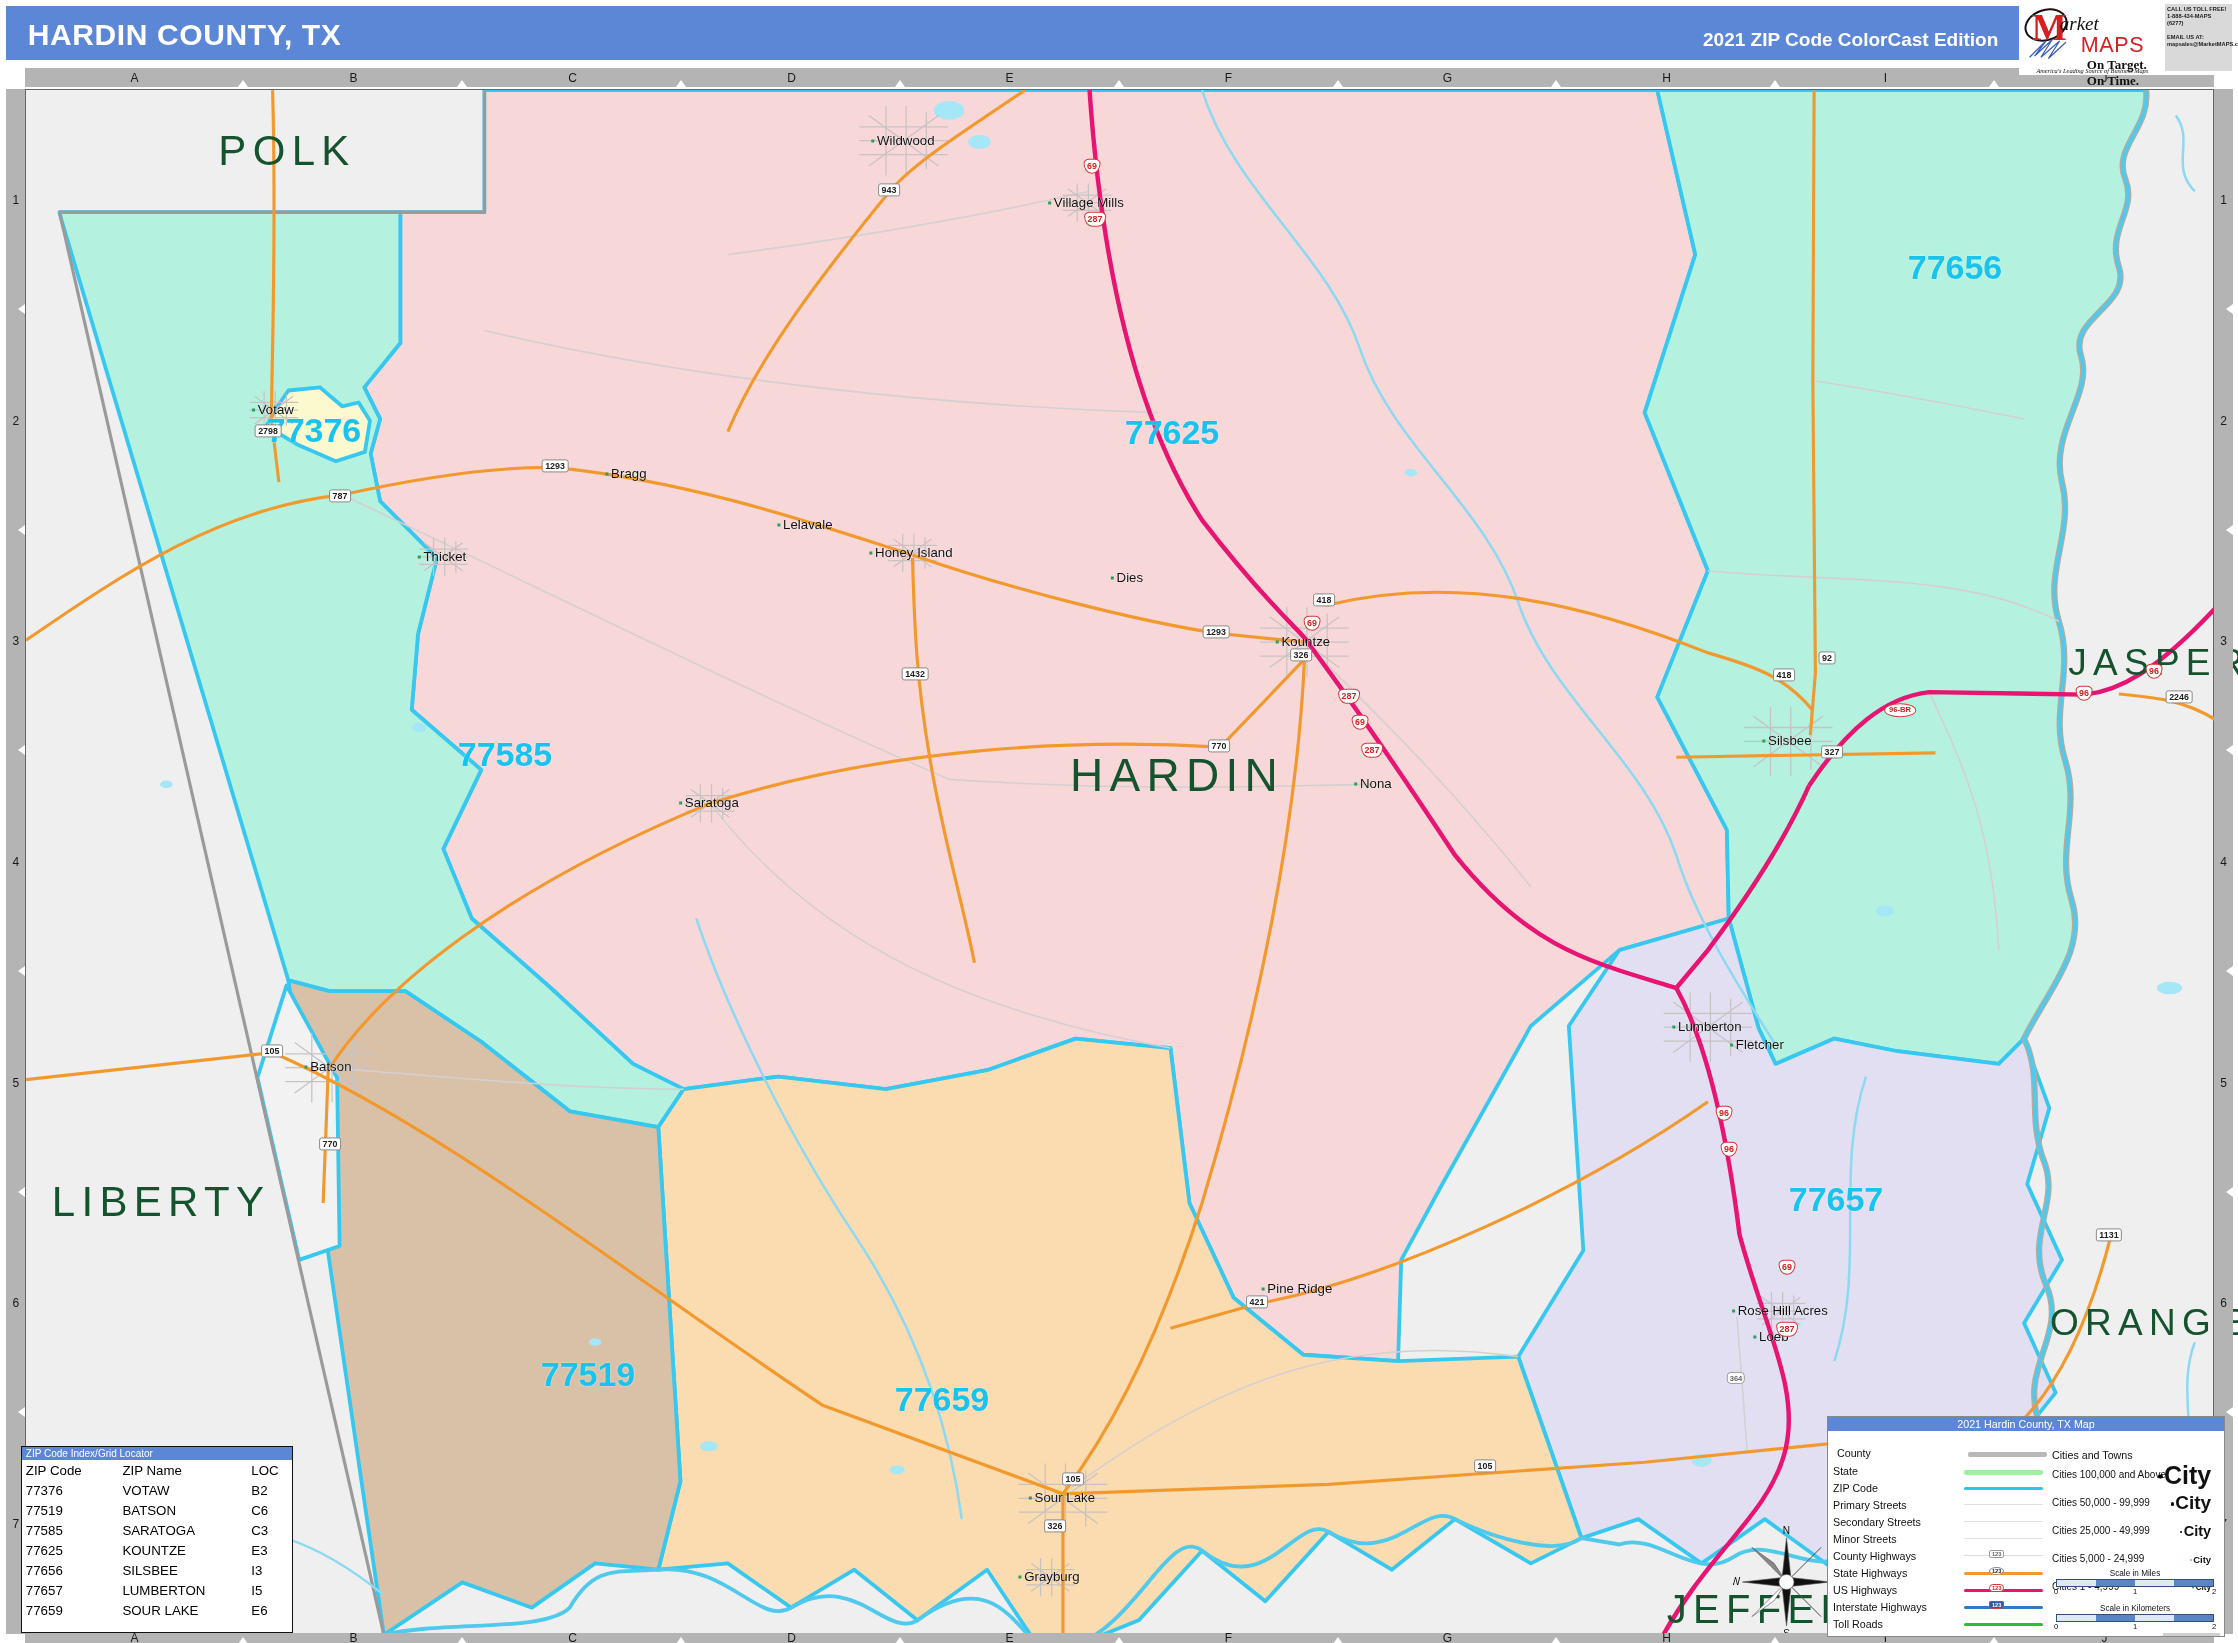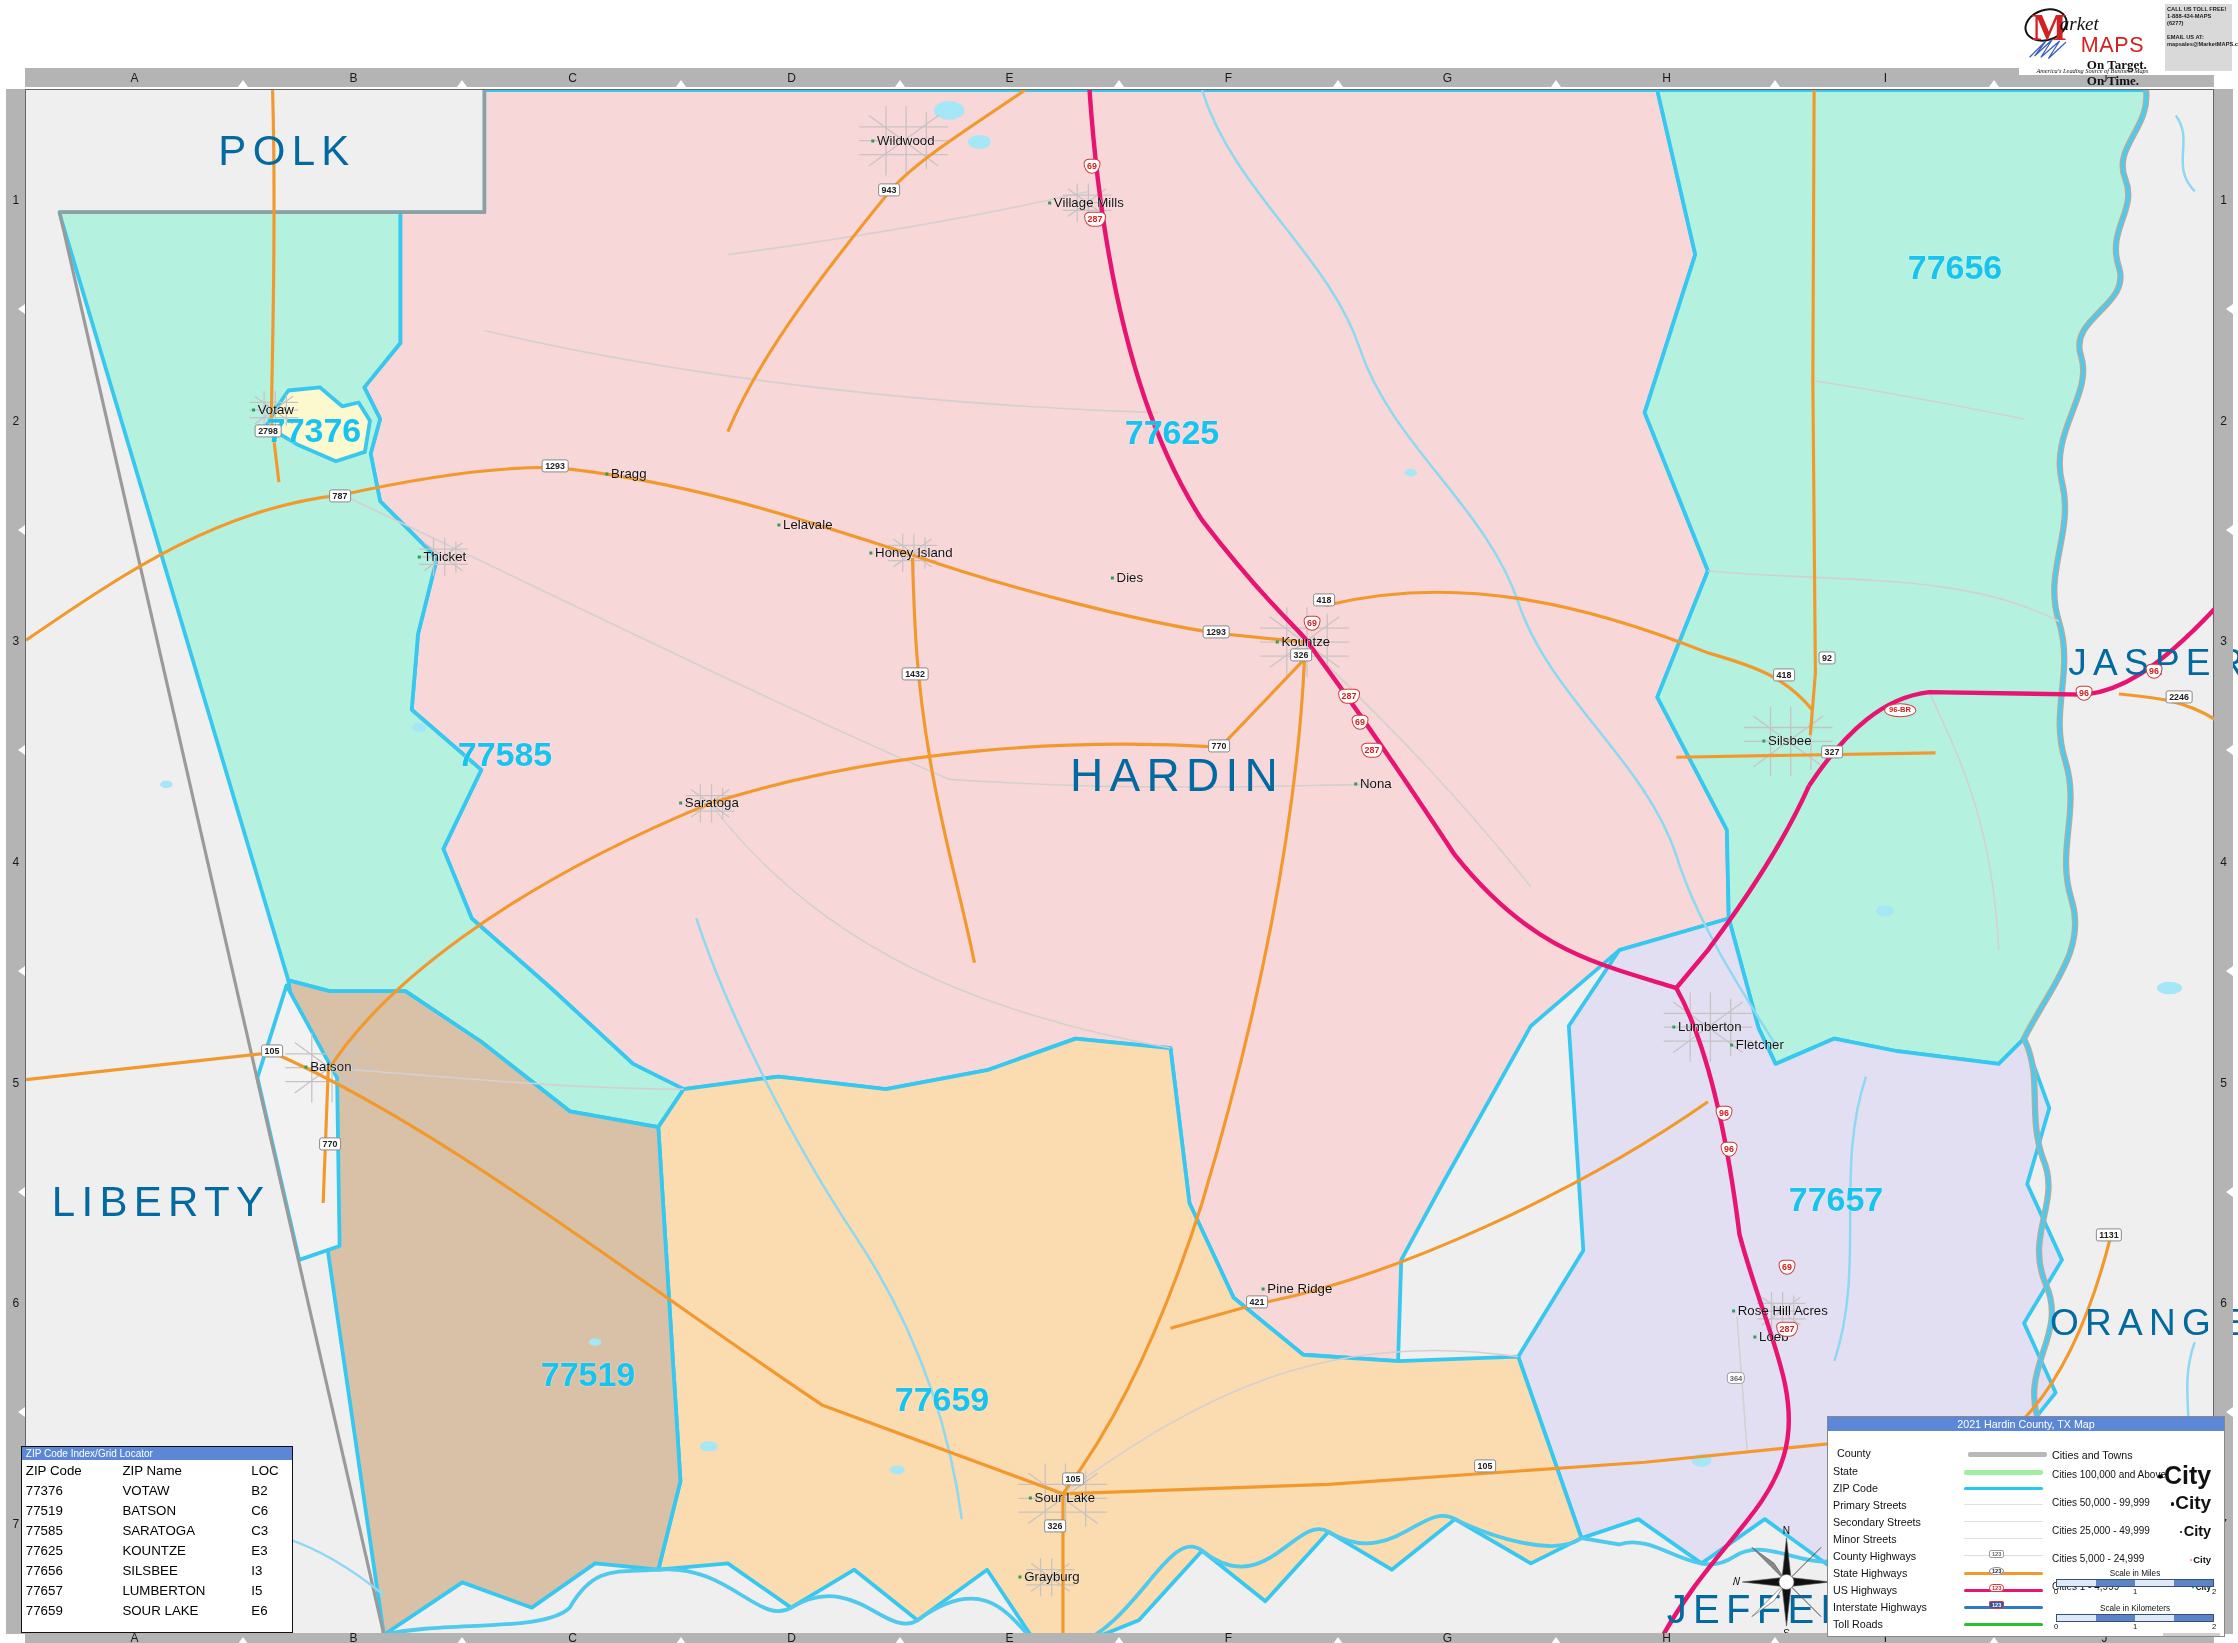--- a/index.html
+++ b/index.html
@@ -28,21 +28,21 @@
   #gbottom{left:25px;top:1633px;width:2189px;height:10.7px;}
   #gleft{left:6.3px;top:89px;width:19px;height:1545px;}
   #gright{left:2214px;top:89px;width:19px;height:1545px;}
   .gcell{position:absolute;color:#1a1a1a;font-size:12px;display:flex;align-items:center;justify-content:center;}
   .notch{position:absolute;width:0;height:0;border-style:solid;}
 
   
   #map-frame{position:absolute;left:25px;top:89px;width:2189px;height:1545px;border:0.6px solid #666;box-sizing:border-box;background:#f0eff0;}
   #map-svg{position:absolute;left:0;top:0;}
   #map-labels{position:absolute;left:25px;top:89px;width:2189px;height:1545px;z-index:5;pointer-events:none;}
-  .county-label{position:absolute;transform:translate(-50%,-50%);color:#0369a1;letter-spacing:6.3px;white-space:nowrap;}
+  .county-label{position:absolute;transform:translate(-50%,-50%);color:#14532d;letter-spacing:6.3px;white-space:nowrap;}
   .zip-label{position:absolute;transform:translate(-50%,-50%);color:#18c3ee;font-weight:bold;font-size:34px;white-space:nowrap;text-shadow:0 0 1.9px rgba(255,255,255,.7);}
   .town-label{position:absolute;transform:translate(-50%,-50%);color:#111;font-size:13.3px;white-space:nowrap;text-shadow:0.6px 0.6px 0 rgba(255,255,255,.8);}
   .town-dot{display:inline-block;width:3.2px;height:3.2px;background:#2a9e5a;margin-right:2.5px;vertical-align:middle;}
   .shield{position:absolute;transform:translate(-50%,-50%);background:#fff;white-space:nowrap;}
   .sh-state{border:1.3px solid #8a8a8a;border-radius:2.5px;color:#222;font-size:8.9px;font-weight:bold;padding:0.6px 2.5px;}
   .sh-county{border:0.6px solid #9a9a9a;border-radius:4px;color:#666;font-size:7.6px;font-weight:bold;padding:0.6px 1.9px;}
   .sh-us{border:1.3px solid #d43a3a;border-radius:6.3px 6.3px 8.9px 8.9px/5px 5px 11.4px 11.4px;color:#d42020;font-size:8.9px;font-weight:bold;padding:1.3px 2.5px;}
   .sh-us-oval{border:1.3px solid #d43a3a;border-radius:50%;color:#d42020;font-size:7.6px;font-weight:bold;padding:1.3px 3.8px;}
 
   
@@ -69,20 +69,24 @@
   .lg-scale-bar{position:relative;height:5.7px;border:0.6px solid #33507a;display:flex;}
   .lg-scale-bar div{flex:1;}
   .lg-scale-ticks{position:relative;height:8.9px;font-size:7.6px;color:#111;}
   #legend-fineprint{position:absolute;right:3.8px;bottom:1.3px;width:57px;height:2.5px;background:#cfcfcf;}
 </style>
 </head>
 <body>
 
 <div id="page">
 
+  <div id="header-bar">
+    <div id="header-title">HARDIN COUNTY, TX</div>
+    <div id="header-edition">2021 ZIP Code ColorCast Edition</div>
+  </div>
 
   <div id="logo-box">
     <div id="logo-art">
       <div id="logo-ellipse"></div>
       <div id="logo-m">M</div>
       <div id="logo-arket">arket</div>
       <svg id="logo-scribble" viewBox="0 0 86 40">
         <path d="M4,34 L30,8 L12,32 L40,6 L22,34 L52,8 L34,36 L62,10" stroke="#3a5bbf" stroke-width="2" fill="none"></path>
       </svg>
       <div id="logo-maps">MAPS</div>

